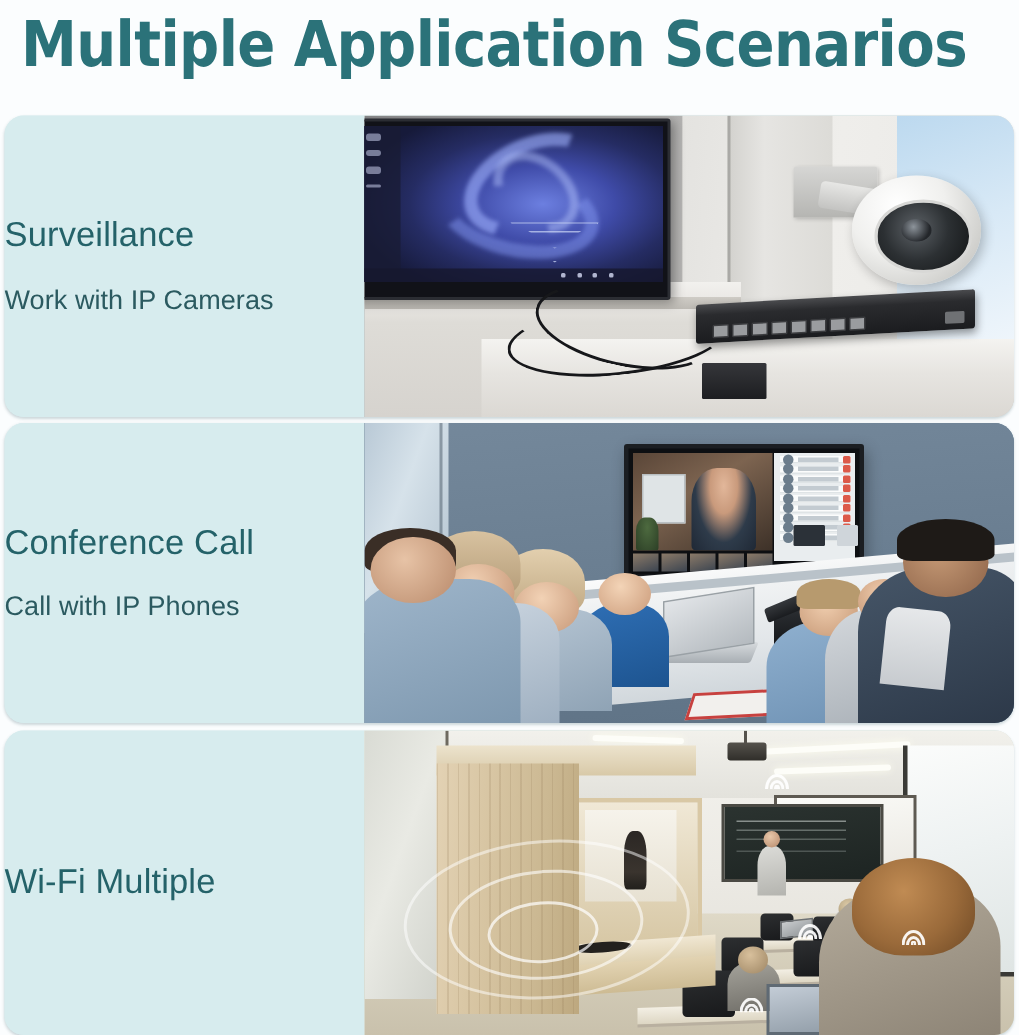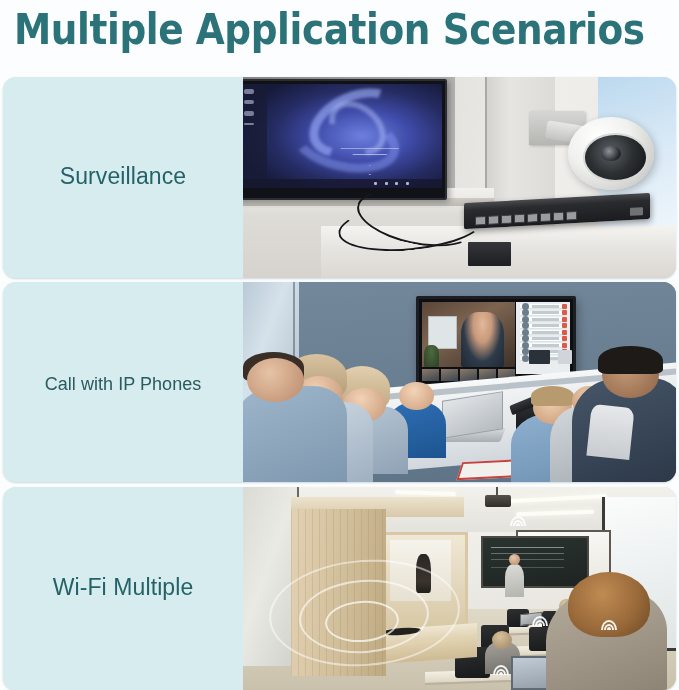--- a/index.html
+++ b/index.html
@@ -34,21 +34,21 @@
     display: flex;
     box-shadow: 0 1px 2px rgba(40,80,90,0.22);
   }
   #card-1 { top: 77px;  height: 201px; }
   #card-2 { top: 282px; height: 200px; }
   #card-3 { top: 487px; height: 203px; }
 
   .card-label {
     width: 240px; flex: 0 0 240px;
     display: flex; flex-direction: column;
-    align-items: center; justify-content: center;
+    align-items: flex-start; justify-content: center;
     background: #d7ecee;
     padding-bottom: 2px;
     gap: 12px;
   }
   .card-title {
     color: #246269;
     font-size: 23px;
     font-weight: 400;
     letter-spacing: 0.1px;
     line-height: 1.25;
@@ -553,20 +553,21 @@
 </head>
 <body>
 
 <div class="page">
 
   <h1 class="title">Multiple Application Scenarios</h1>
 
   <section class="card" id="card-1">
     <div class="card-label">
       <div class="card-title">Surveillance</div>
+      <div class="card-sub">Work with IP Cameras</div>
     </div>
     <div class="card-photo p1">
       <div class="wall-left"></div>
       <div class="wall-right"></div>
       <div class="wall-panel"></div>
       <div class="window"></div>
       <div class="window-sill"></div>
 
       <div class="desk"></div>
       <div class="desk-edge"></div>
@@ -614,20 +615,21 @@
 
       <div class="cam-bracket"></div>
       <div class="cam-arm"></div>
       <div class="cam-ball"></div>
       <div class="cam-lens"></div>
     </div>
   </section>
 
   <section class="card" id="card-2">
     <div class="card-label">
+      <div class="card-title">Conference Call</div>
       <div class="card-sub">Call with IP Phones</div>
     </div>
     <div class="card-photo p2">
       <div class="backwall"></div>
       <div class="glasswall"></div>
       <div class="glass-mullion"></div>
 
       <div class="tv">
         <div class="tv-main">
           <div class="tv-board"></div>

